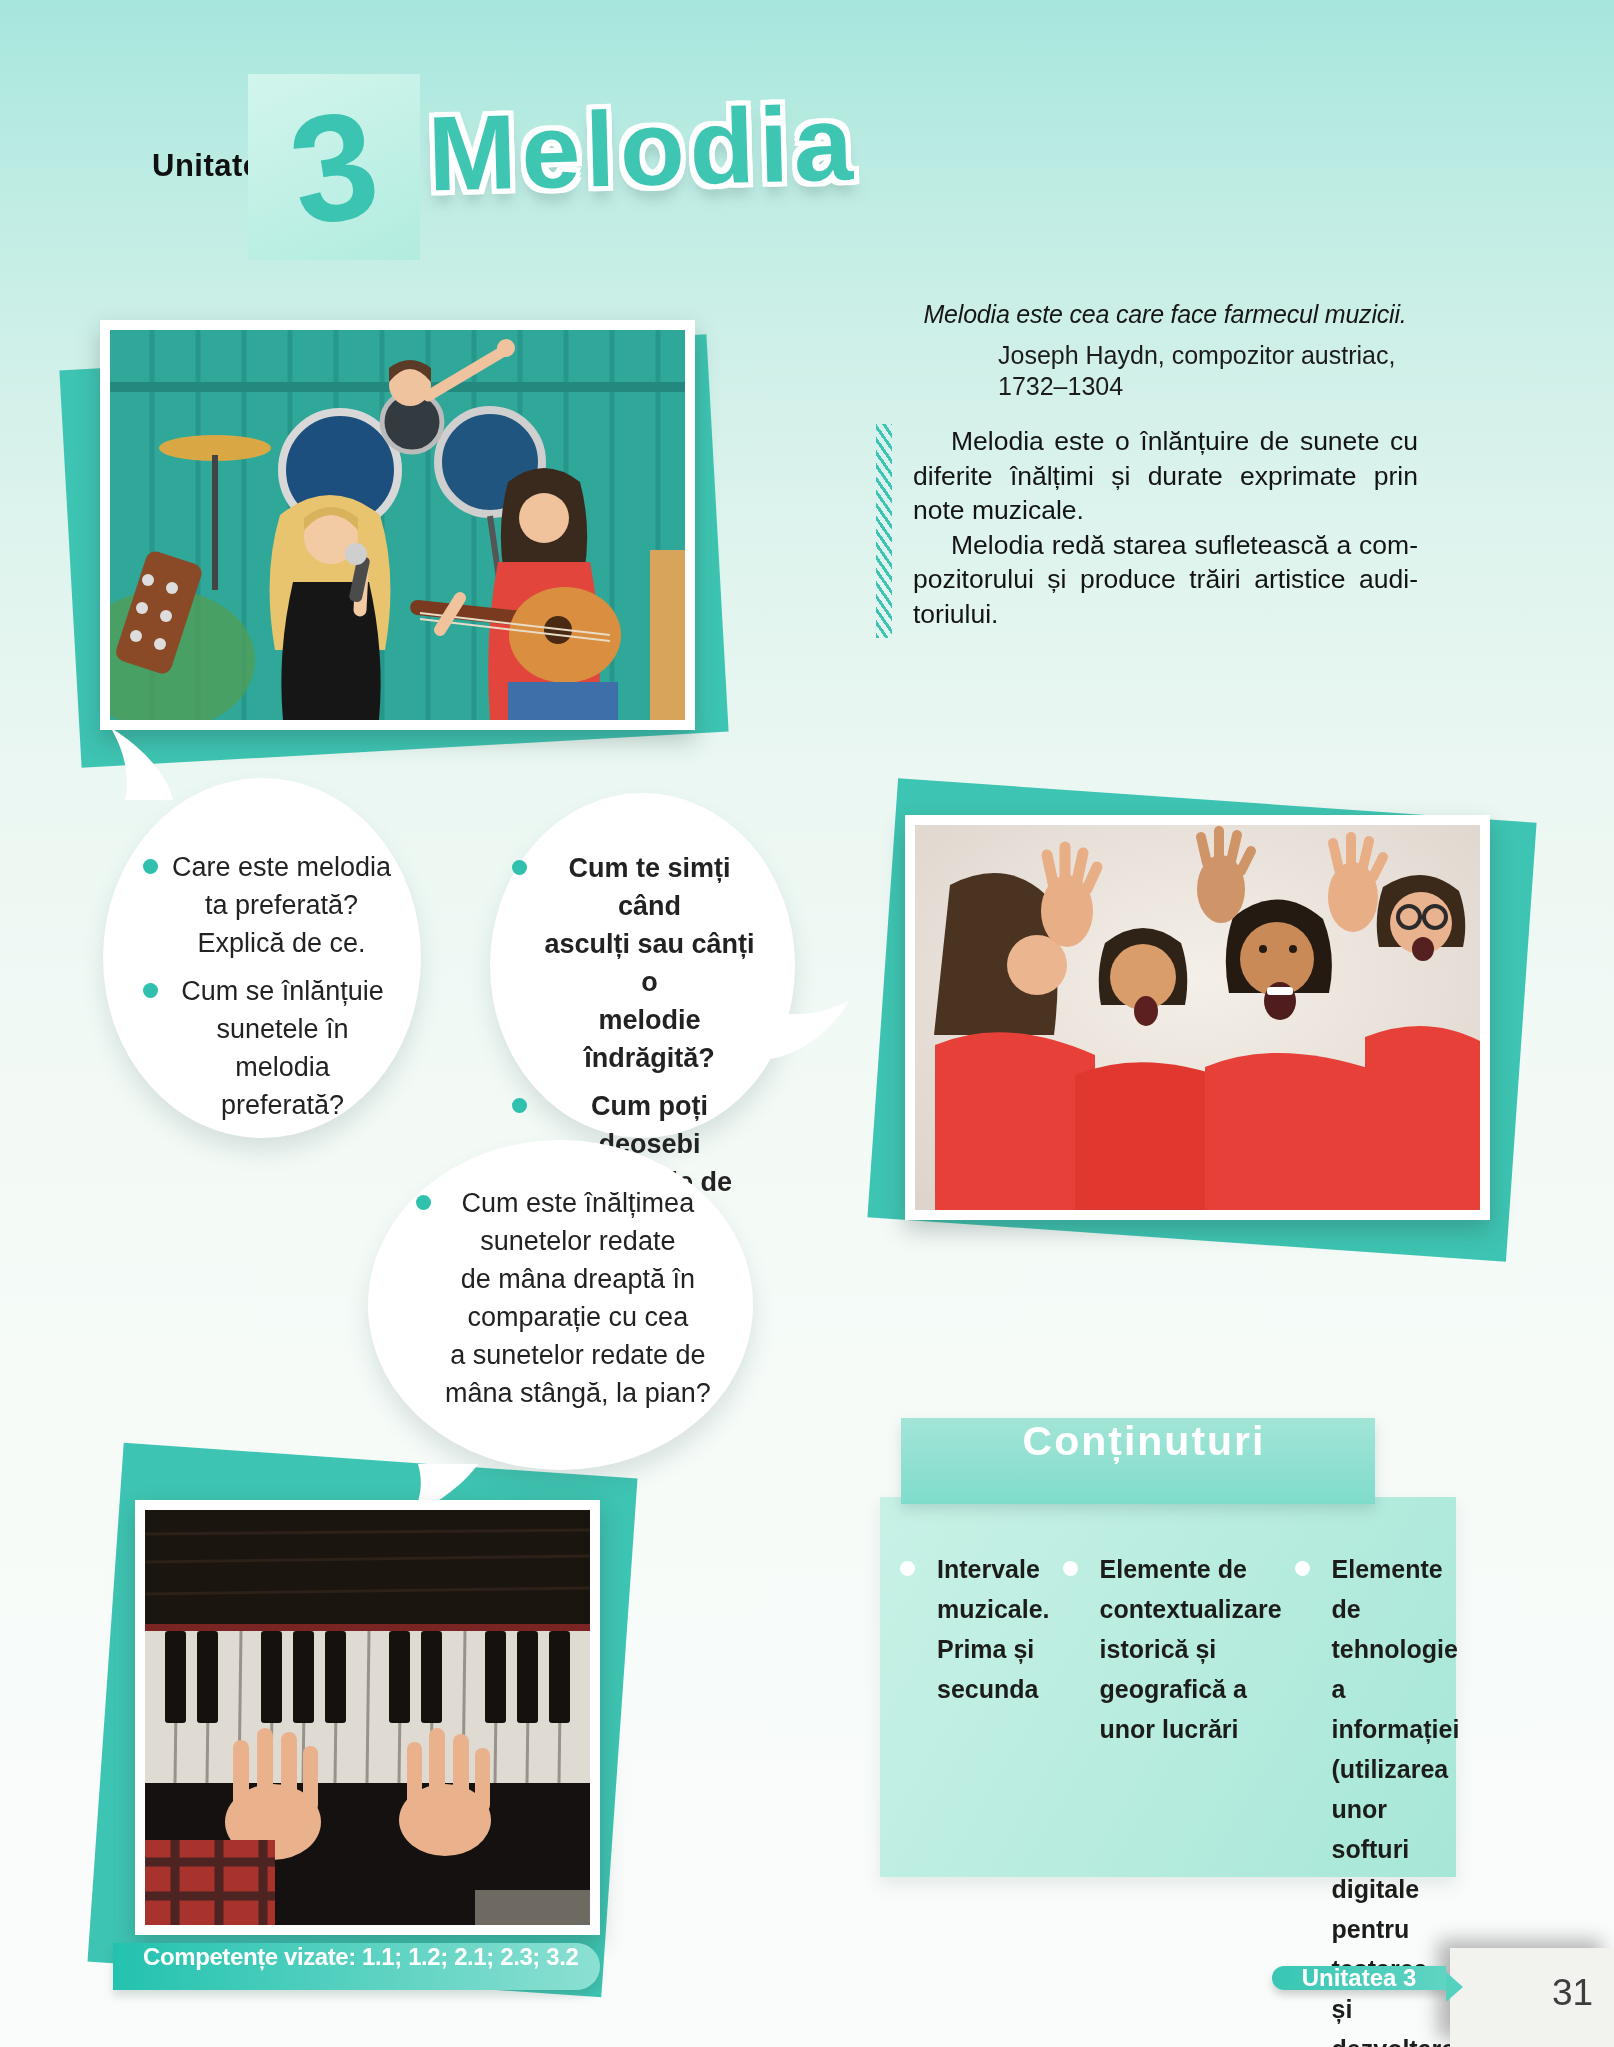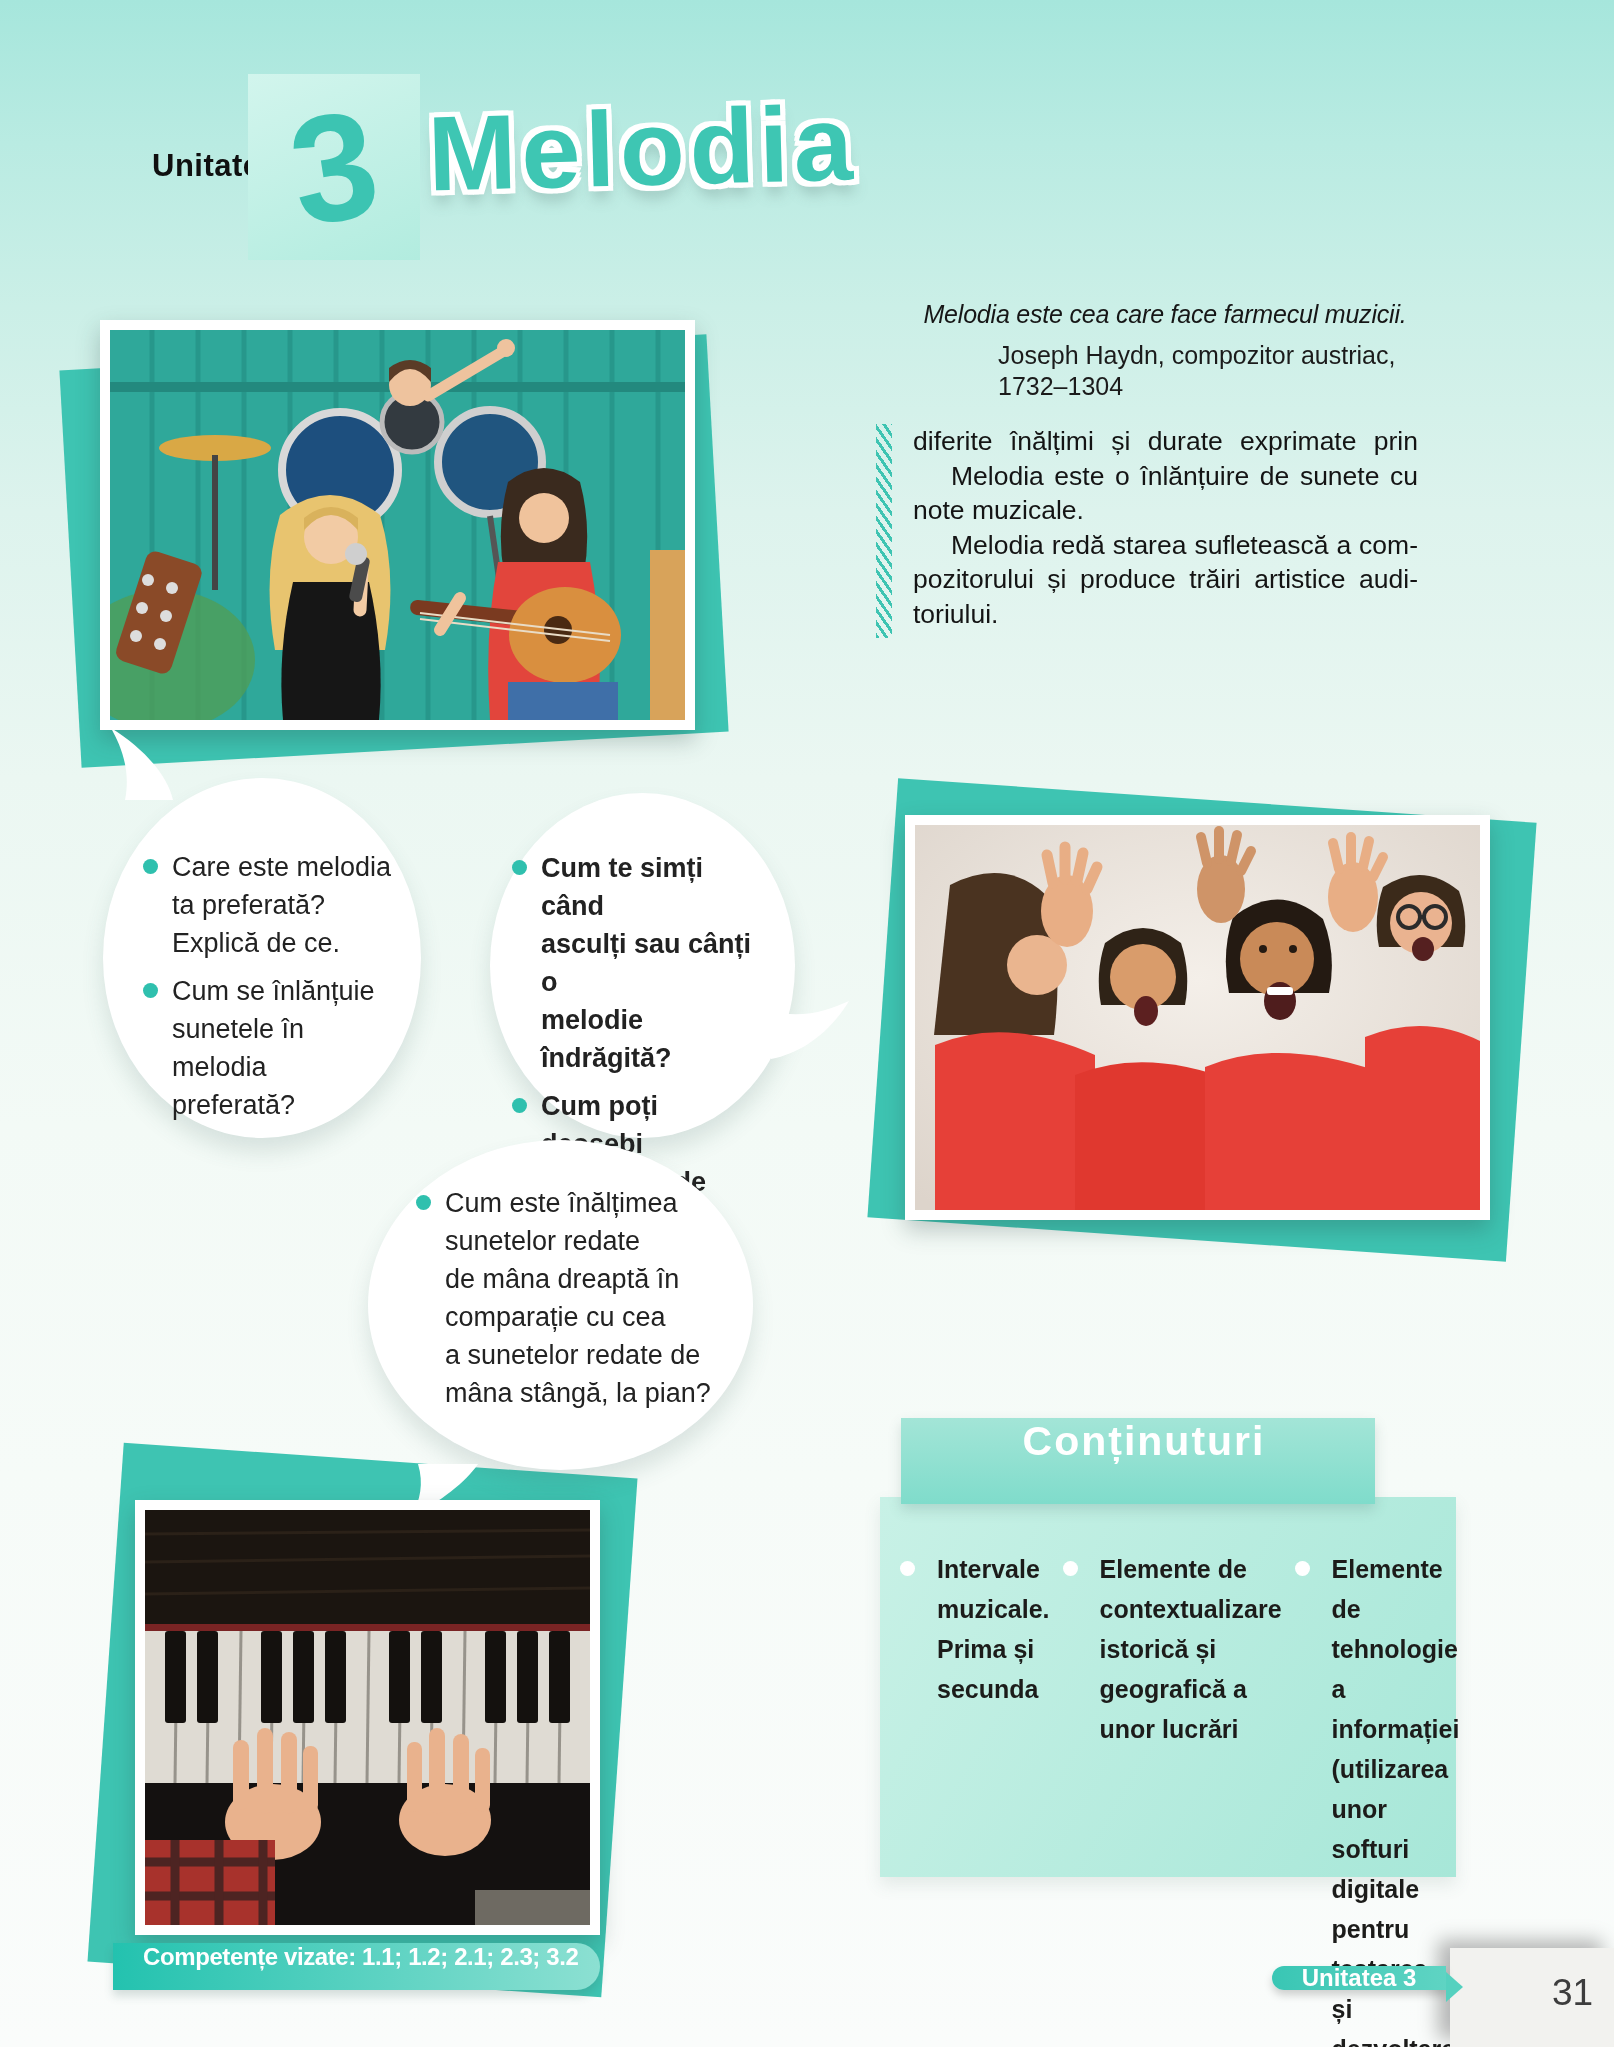--- a/index.html
+++ b/index.html
@@ -39,21 +39,21 @@
   .jline{text-align:justify;text-align-last:justify;}
   .jstart{text-indent:38px;}
   .jend{text-align-last:left;}
 
   
   .bubble{position:absolute;background:#fff;border-radius:50%;z-index:3;
     box-shadow:0 14px 22px rgba(70,105,100,.16);}
   .b1{left:103px;top:778px;width:318px;height:360px;}
   .b2{left:490px;top:793px;width:305px;height:345px;}
   .b3{left:368px;top:1140px;width:385px;height:330px;}
-  .bubble-inner{position:absolute;display:flex;flex-direction:column;gap:10px;}
+  .bubble-inner{position:absolute;display:flex;flex-direction:column;gap:10px;text-align:center;}
   .b1 .bubble-inner{left:40px;top:70px;width:250px;}
   .b2 .bubble-inner{left:22px;top:56px;width:246px;font-weight:bold;}
   .b3 .bubble-inner{left:48px;top:44px;width:300px;}
   .q-item{display:flex;}
   .dot{flex:0 0 15px;width:15px;height:15px;border-radius:50%;background:#2fc0ae;margin:11px 14px 0 0;}
   .q-text{font-size:27px;line-height:38px;color:#222;}
   .tail{position:absolute;}
 
   
   .contents-panel{left:880px;top:1497px;width:576px;height:380px;z-index:2;
@@ -157,22 +157,22 @@
     </svg>
   </div>
 
   <div class="abs quote">Melodia este cea care face farmecul muzicii.</div>
   <div class="abs author">
     <div>Joseph Haydn, compozitor austriac,</div>
     <div>1732–1304</div>
   </div>
   <div class="abs hatch"></div>
   <div class="abs intro">
+    <div class="jline jstart">Melodia este o înlănțuire de sunete cu</div>
     <div class="jline">diferite înălțimi și durate exprimate prin</div>
-    <div class="jline jstart">Melodia este o înlănțuire de sunete cu</div>
     <div class="jline jend">note muzicale.</div>
     <div class="jline jstart">Melodia redă starea sufletească a com-</div>
     <div class="jline">pozitorului și produce trăiri artistice audi-</div>
     <div class="jline jend">toriului.</div>
   </div>
 
   <div class="bubble b1">
     <svg class="tail" style="left:8px;top:-50px;" width="64" height="72" viewBox="0 0 64 72">
       <path d="M14,72 C20,42 10,18 0,0 C32,20 56,46 62,72 Z" fill="#fff"></path>
     </svg>

